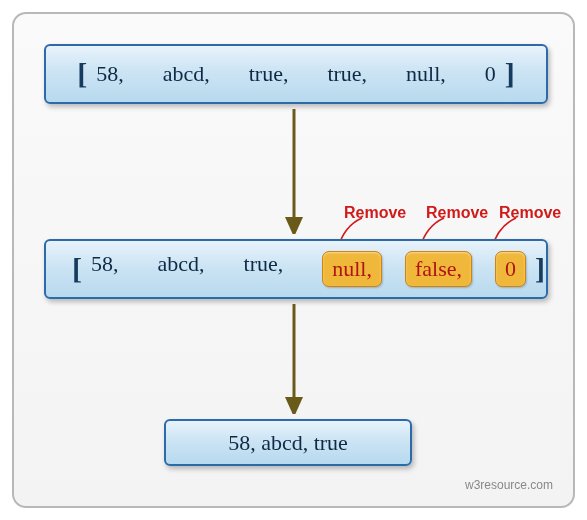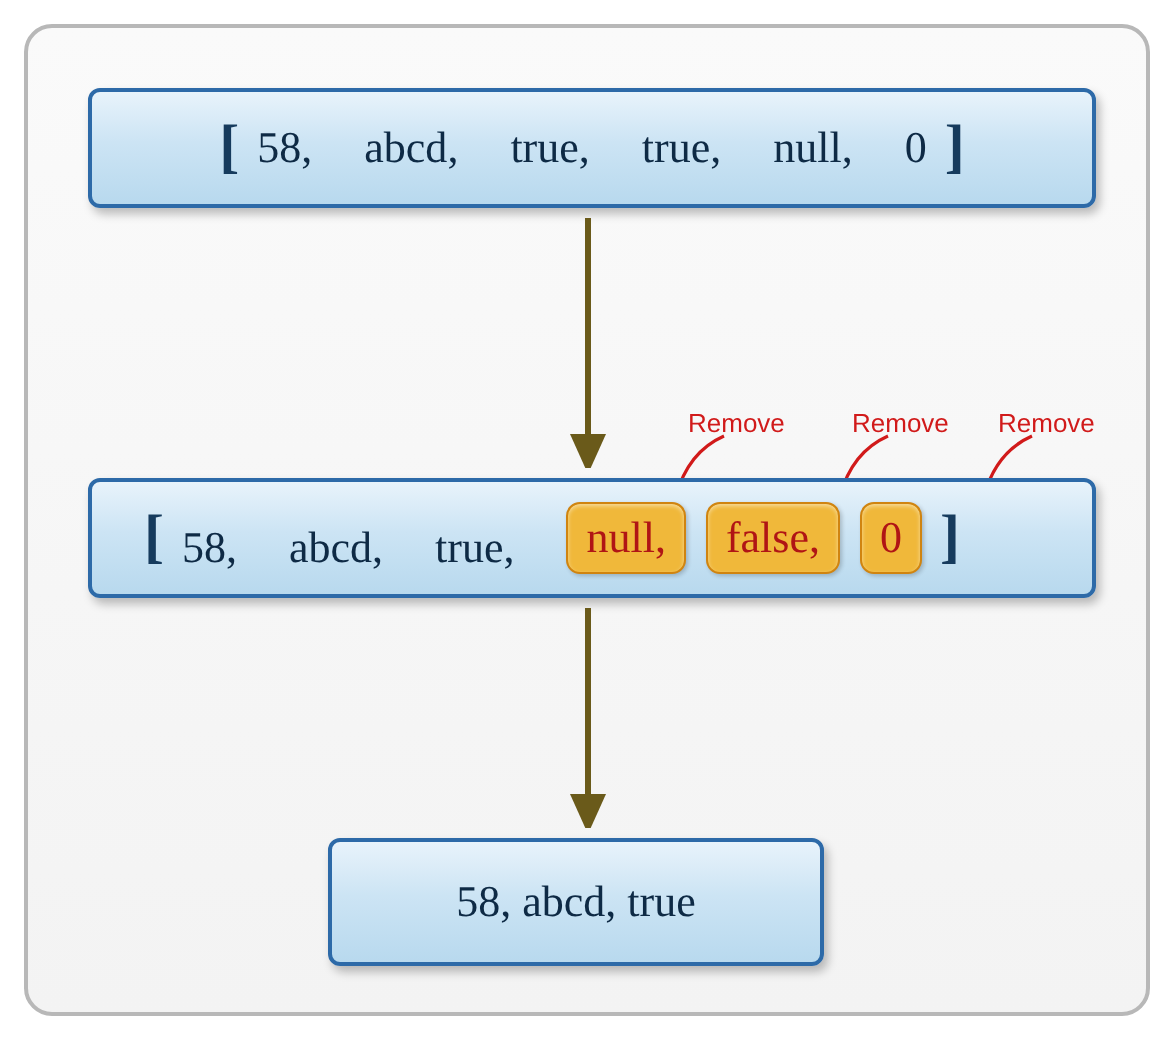--- a/index.html
+++ b/index.html
@@ -50,32 +50,32 @@
     top: 225px;
     width: 504px;
     height: 60px;
     justify-content: flex-start;
     padding-left: 20px;
   }
   .box3 {
     left: 150px;
     top: 405px;
     width: 248px;
-    height: 64px;
+    height: 47px;
   }
   .bracket {
     font-size: 30px;
     font-weight: bold;
     color: #163b5d;
     padding: 0 6px;
   }
   .tokens {
     display: flex;
-    align-items: flex-end;
-    gap: 4px;
+    align-items: flex-start;
+    gap: 17px;
   }
   .tok {
     padding: 0 3px;
   }
   .sep {
     padding-right: 16px;
   }
   .hl {
     background: #f0b83a;
     border: 1px solid #d08410;
@@ -89,23 +89,23 @@
   .arrow-down {
     position: absolute;
     left: 50%;
     transform: translateX(-50%);
   }
   .arrow1 { top: 95px; height: 125px; }
   .arrow2 { top: 290px; height: 110px; }
   .remove-label {
     position: absolute;
     color: #d11a1a;
-    font-size: 13px;
+    font-size: 16px;
     font-family: Arial, sans-serif;
-    font-weight: normal;
+    font-weight: bold;
   }
   .r1 { left: 330px; top: 190px; }
   .r2 { left: 412px; top: 190px; }
   .r3 { left: 485px; top: 190px; }
   .curve {
     position: absolute;
     pointer-events: none;
   }
   .watermark {
     position: absolute;
@@ -172,15 +172,16 @@
 
     <svg class="arrow-down arrow2" width="30" height="115">
       <line x1="15" y1="0" x2="15" y2="95" stroke="#6a5a1a" stroke-width="3"></line>
       <polygon points="15,113 6,93 24,93" fill="#6a5a1a"></polygon>
     </svg>
 
     <div class="box box3">
       <span>58,   abcd,   true</span>
     </div>
 
+    <div class="watermark">w3resource.com</div>
 
   </div>
 </div>
 
 </body></html>

